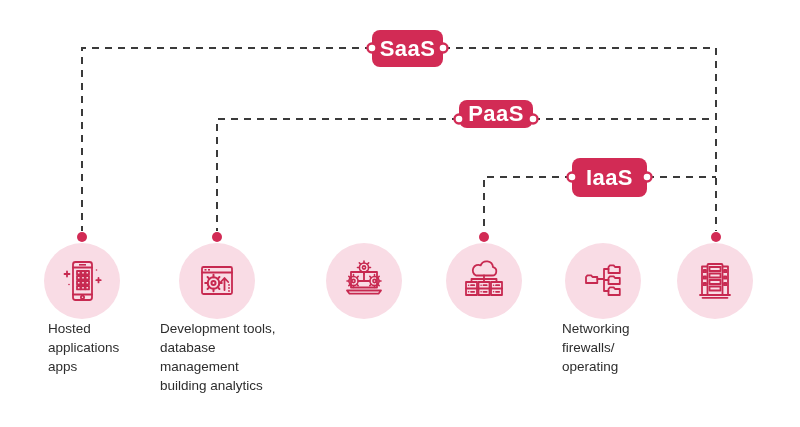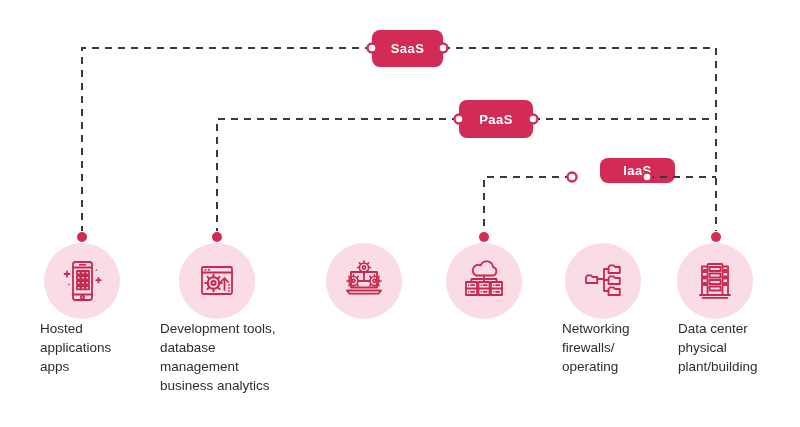--- a/index.html
+++ b/index.html
@@ -3,33 +3,33 @@
 <meta charset="utf-8">
 <style>
   :root{
     --accent:#d22b55; --circle_fill:#f9dce5; --icon_stroke:#c72950;
     --line:#3a3a3a; --text:#2d2d2d; --bg:#ffffff;
   }
   html,body{margin:0;padding:0;background:#fff;}
   .stage{position:relative;width:800px;height:427px;background:var(--bg);overflow:hidden;
          font-family:"Liberation Sans",sans-serif;}
   .badge{position:absolute;display:flex;align-items:center;justify-content:center;
-         background:var(--accent);color:#fff;font-weight:700;font-size:13px;
+         background:var(--accent);color:#fff;font-weight:700;font-size:22px;
          letter-spacing:.4px;border-radius:8px;}
   .badge.saas{left:372px;top:30px;width:71px;height:37px;}
-  .badge.paas{left:459px;top:100px;width:74px;height:38px;}
-  .badge.iaas{left:600px;top:158px;width:75px;height:25px;}
+  .badge.paas{left:459px;top:100px;width:74px;height:28px;}
+  .badge.iaas{left:572px;top:158px;width:75px;height:39px;}
   .bubble{position:absolute;top:243px;width:76px;height:76px;border-radius:50%;
           background:var(--circle_fill);display:flex;align-items:center;justify-content:center;}
   .b1{left:44px}.b2{left:179px}.b3{left:326px}.b4{left:446px}.b5{left:565px}.b6{left:677px}
   .icon{width:48px;height:48px;color:var(--icon_stroke);stroke:currentColor;fill:none;
         stroke-width:1.8;stroke-linecap:round;stroke-linejoin:round;}
   .nlabel{position:absolute;top:319px;font-size:13.5px;line-height:19px;color:var(--text);
           white-space:pre-line;font-weight:500;}
-  .l1{left:40px}.l2{left:160px}.l3{left:335px}.l4{left:450px}.l5{left:562px}.l6{left:678px}
+  .l1{left:48px}.l2{left:160px}.l3{left:335px}.l4{left:450px}.l5{left:562px}.l6{left:678px}
   .wires{position:absolute;left:0;top:0;pointer-events:none;}
   .wire{fill:none;stroke:var(--line);stroke-width:2;stroke-dasharray:7 6;}
   .dot{fill:var(--accent);stroke:none;}
   .port{fill:#fff;stroke:var(--accent);stroke-width:2.4;}
   .defs{position:absolute;width:0;height:0;}
 </style>
 </head>
 <body>
 
 <svg class="defs" aria-hidden="true">
@@ -139,27 +139,24 @@
       <path d="M9 38 H39 M11.5 40.8 H36.5"></path>
     </svg>
   </div>
 
   <div class="nlabel l1">Hosted
 applications
 apps</div>
   <div class="nlabel l2">Development tools,
 database
 management
-business analytics</div>
+building analytics</div>
   <div class="nlabel l5">Networking
 firewalls/
 operating</div>
-  <div class="nlabel l6">Data center
-physical
-plant/building</div>
 
   <div class="badge saas">SaaS</div>
   <div class="badge paas">PaaS</div>
   <div class="badge iaas">IaaS</div>
 
   <svg class="wires" width="800" height="427">
     <path class="wire" d="M372 48 H82 V231"></path>
     <path class="wire" d="M443 48 H716 V231"></path>
     <path class="wire" d="M459 119 H217 V231"></path>
     <path class="wire" d="M533 119 H716"></path>

